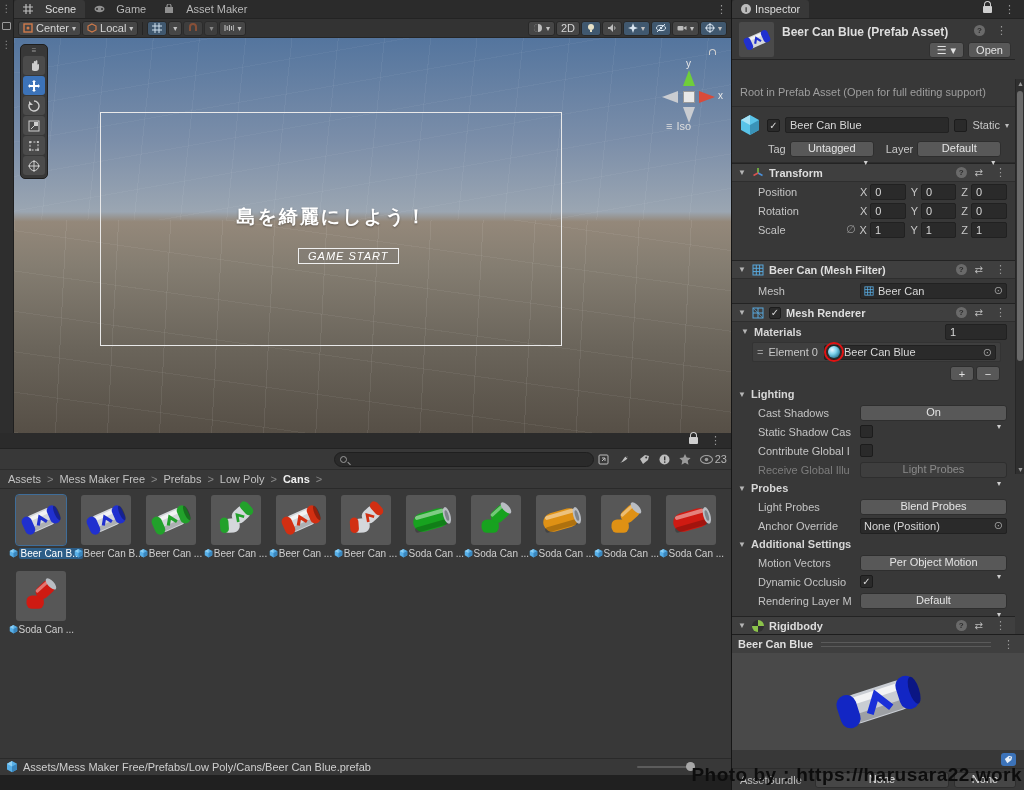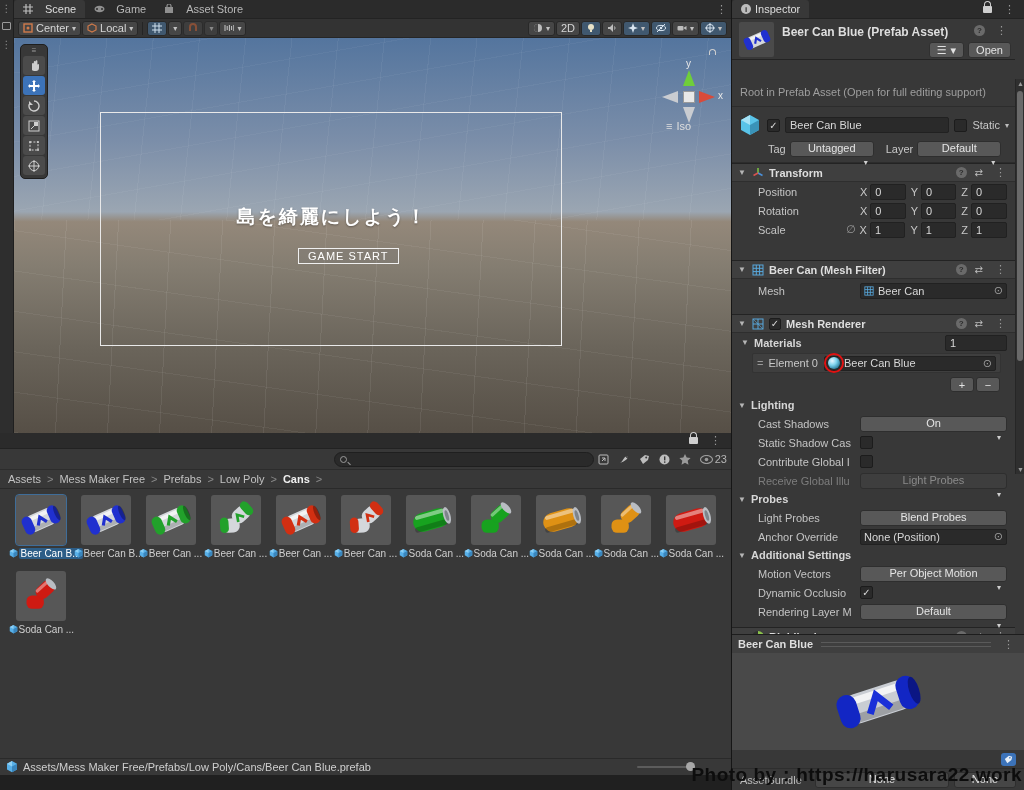--- a/index.html
+++ b/index.html
@@ -35,21 +35,21 @@
      background:linear-gradient(180deg,#54759e 0%,#7b8ea9 26%,#9ba6b2 44%,#94887a 46.5%,#847d71 58%,#6b655b 78%,#564f46 100%);
      overflow:hidden;}
   .sky-grid{left:0;top:0;width:100%;height:46%;
      background:repeating-linear-gradient(96deg,rgba(255,255,255,.05) 0 1px,transparent 1px 46px),
                 repeating-linear-gradient(170deg,rgba(255,255,255,.04) 0 1px,transparent 1px 34px);}
   .ground-grid{left:0;top:46%;width:100%;height:54%;
      background:repeating-linear-gradient(93deg,rgba(255,255,255,.07) 0 1px,transparent 1px 52px),
                 repeating-linear-gradient(8deg,rgba(255,255,255,.05) 0 1px,transparent 1px 40px);}
   .canvas-rect{left:86px;top:74px;width:462px;height:234px;border:1.5px solid #e9e9e9;}
   .game-title{left:88px;top:166px;width:460px;text-align:center;color:#ffffff;font-size:19px;font-weight:bold;letter-spacing:2px;text-shadow:0 1px 2px rgba(0,0,0,.35);}
-  .start-btn{left:284px;top:210px;border:1.5px solid #f0f0f0;background:rgba(120,120,120,.25);color:#fff;font-size:11px;letter-spacing:1px;padding:1px 9px;}
+  .start-btn{left:284px;top:210px;border:1.5px solid #f0f0f0;background:rgba(120,120,120,.25);color:#fff;font-size:11px;letter-spacing:1px;padding:1px 9px;font-style:italic;}
 
   
   .tools{left:6px;top:6px;width:28px;background:#383838;border:1px solid #1e1e1e;border-radius:5px;padding:2px;}
   .tools .grip{height:8px;display:flex;align-items:center;justify-content:center;color:#9a9a9a;font-size:8px;line-height:8px;}
   .tool{width:22px;height:19px;margin:1px auto;border-radius:3px;background:#4b4b4b;display:flex;align-items:center;justify-content:center;color:#cfcfcf;font-size:11px;}
   .tool.sel{background:#3c73b9;color:#fff;}
 
   
   .gizmo{left:640px;top:24px;width:70px;height:70px;}
   .gz-sq{left:29px;top:29px;width:12px;height:12px;background:#e8e8e8;border:1px solid #9a9a9a;}
@@ -190,21 +190,21 @@
         </span>
       <span>Game</span>
     </div>
     <div class="tab">
       <span class="ticon">
           <svg width="10" height="10" viewBox="0 0 10 10">
             <path d="M1 3h8v6H1z" fill="#8f8f8f"></path>
             <path d="M3 3V2a2 2 0 0 1 4 0v1" stroke="#8f8f8f" fill="none" stroke-width="1.2"></path>
           </svg>
         </span>
-      <span>Asset Store</span>
+      <span>Asset Maker</span>
     </div>
     <div class="spacer"></div>
     <span class="kebab" style="align-self:center">⋮</span>
   </div>
 
   <div class="abs scene-toolbar">
     <span class="tbtn">
       <svg class="ico10" viewBox="0 0 10 10">
           <rect x="1" y="1" width="8" height="8" fill="none" stroke="#d07a4a" stroke-width="1.4"></rect>
           <circle cx="5" cy="5" r="1.5" fill="#d07a4a"></circle>
@@ -873,21 +873,21 @@
               <rect x="1" y="1" width="10" height="10" fill="none" stroke="#58a8dd"></rect>
               <path d="M1 4.3h10M1 7.6h10M4.3 1v10M7.6 1v10" stroke="#58a8dd"></path>
             </svg>
           <span class="name">Beer Can (Mesh Filter)</span>
           <span class="right">
               <span class="hq">?</span>
               <span class="presets">⇄</span>
               <span class="kebab">⋮</span>
             </span>
         </div>
-        <div class="prow" style="margin:2px 0 14px">
+        <div class="prow" style="margin:2px 0 3px">
           <span class="lbl">Mesh</span>
           <span class="objfield" style="flex:1">
             <svg width="10" height="10" viewBox="0 0 12 12">
                 <rect x="1" y="1" width="10" height="10" fill="none" stroke="#58a8dd"></rect>
                 <path d="M1 4.3h10M1 7.6h10M4.3 1v10M7.6 1v10" stroke="#58a8dd"></path>
               </svg>
             <span>Beer Can</span>
             <span class="picker">⊙</span>
           </span>
         </div>

